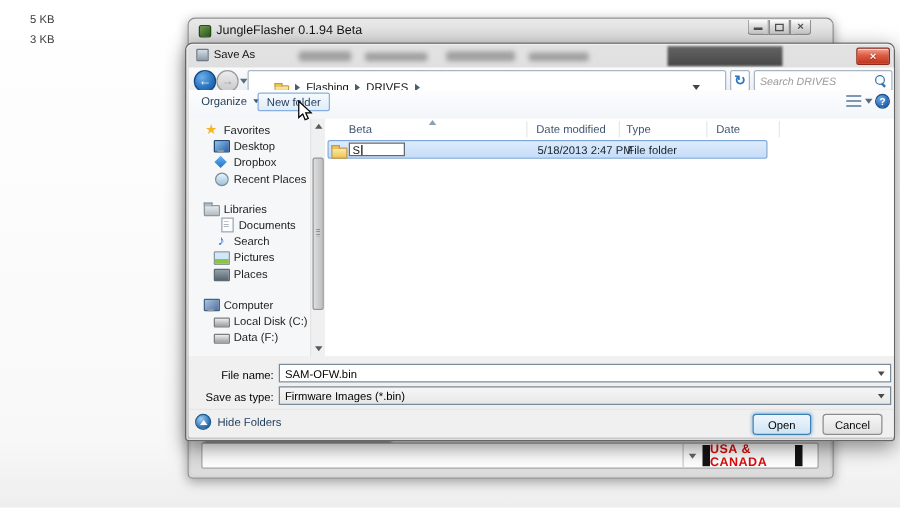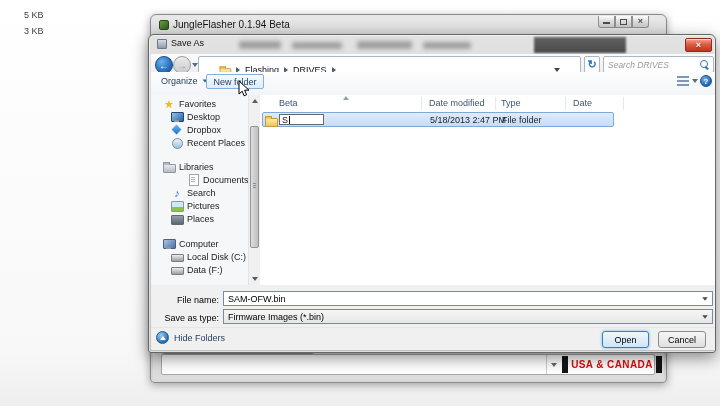--- a/index.html
+++ b/index.html
@@ -31,21 +31,21 @@
   .glyph-max { width:7px; height:6px; border:1px solid #4d4d4d; }
   .glyph-x { font-size:9px; font-weight:bold; color:#4d4d4d; line-height:1; }
   .jf-client { left:2px; top:26px; right:2px; bottom:2px; background:#dcdcdc;
                border-radius:0 0 3px 3px; }
   .jf-smudge { left:10px; bottom:24px; width:150px; height:4px; background:#3d3d3d;
                opacity:.55; filter:blur(1.2px); }
   .jf-panel { left:8px; bottom:5px; width:494px; height:21px; background:#fff;
               border:1px solid #a6a6a6; border-radius:2px; }
   .jf-combo-dd { left:384px; top:0; width:15px; height:19px; border-left:1px solid #cccccc;
                  display:flex; align-items:center; justify-content:center; }
-  .sticker { left:400px; top:1px; width:100px; height:17px; display:flex; align-items:stretch; }
+  .sticker { left:400px; top:1px; width:80px; height:17px; display:flex; align-items:stretch; }
   .sticker-bar { width:6px; background:#141414; }
   .sticker-text { flex:1; display:flex; align-items:center; justify-content:center;
                   font-weight:800; font-size:10px; letter-spacing:.4px; color:#e00b0b; }
 
   
   .dlg { left:148px; top:34px; width:568px; height:319px;
          border:1px solid #666; border-radius:6px 6px 3px 3px;
          background:linear-gradient(180deg,#e2e2e2,#bfbfbf);
          box-shadow:0 5px 16px rgba(0,0,0,.45), inset 0 0 0 1px rgba(255,255,255,.5); }
   .dlg-title { left:22px; top:3px; font-size:9px; color:#101010; }
@@ -310,21 +310,21 @@
           </div>
           <div class="side-row" style="left:20px; top:41px;">
             <span class="ic ic-recent"></span>
             <span class="lbl">Recent Places</span>
           </div>
 
           <div class="side-row" style="left:12px; top:65px;">
             <span class="ic ic-lib"></span>
             <span class="lbl">Libraries</span>
           </div>
-          <div class="side-row" style="left:36px; top:78px;">
+          <div class="side-row" style="left:24px; top:78px;">
             <span class="ic ic-doc"></span>
             <span class="lbl">Documents</span>
           </div>
           <div class="side-row" style="left:20px; top:91px;">
             <span class="ic ic-music">♪</span>
             <span class="lbl">Search</span>
           </div>
           <div class="side-row" style="left:20px; top:104px;">
             <span class="ic ic-pic"></span>
             <span class="lbl">Pictures</span>

